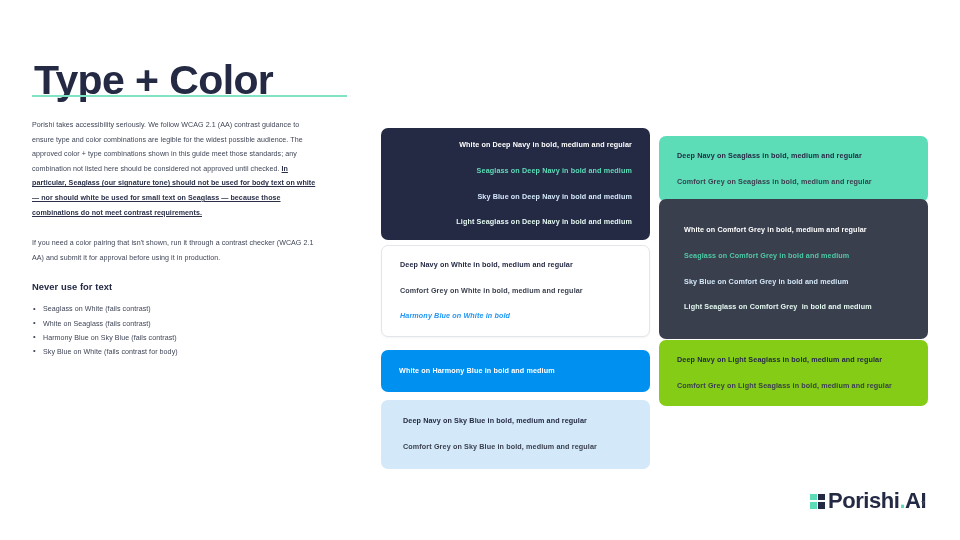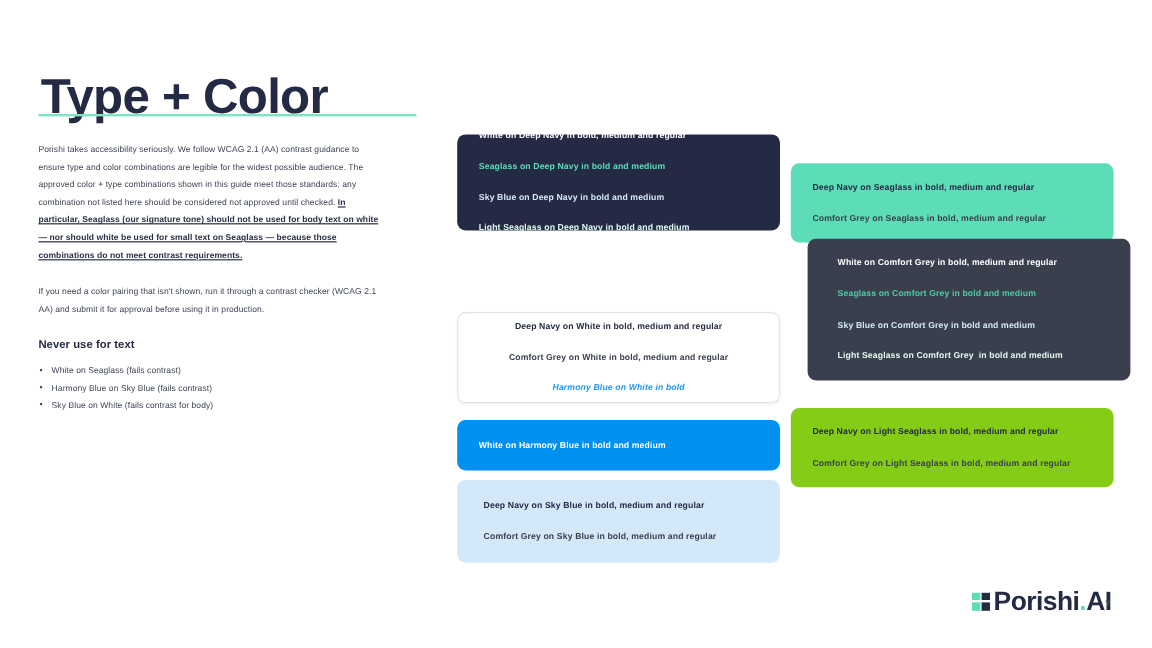--- a/index.html
+++ b/index.html
@@ -112,28 +112,28 @@
     font-weight: bold;
     line-height: 1.2;
     letter-spacing: 0.12px;
     white-space: pre;
   }
   .card .line + .line {
     margin-top: 17px;
   }
 
   
-  #card-deep-navy       { left: 381px; top: 112px; width: 269px; height: 80px; }
-  #card-white           { left: 381px; top: 260px; width: 269px; height: 76px; text-align: center;  }
+  #card-deep-navy       { left: 381px; top: 128px; width: 269px; height: 112px; text-align: right; }
+  #card-white           { left: 381px; top: 245px; width: 269px; height: 92px;  }
   #card-harmony-blue    { left: 381px; top: 350px; width: 269px; height: 42px;  }
   #card-sky-blue        { left: 381px; top: 400px; width: 269px; height: 69px;  }
 
   
   #card-seaglass        { left: 659px; top: 136px; width: 269px; height: 66px;  }
-  #card-comfort-grey    { left: 673px; top: 199px; width: 269px; height: 118px; padding-left: 25px; }
+  #card-comfort-grey    { left: 659px; top: 199px; width: 269px; height: 140px; padding-left: 25px; }
   #card-light-seaglass  { left: 659px; top: 325px; width: 269px; height: 66px;  }
 
   
   #card-white {
     background: #ffffff;
     border: 1px solid #e2e5ea;
     box-shadow: 0 1px 2px rgba(37,42,68,0.05);
   }
 
   
@@ -187,20 +187,21 @@
 
   <div class="left-col">
 
     <p class="body-para"><span>Porishi takes accessibility seriously. We follow WCAG 2.1 (AA) contrast guidance to ensure type and color combinations are legible for the widest possible audience. The approved color + type combinations shown in this guide meet those standards; any combination not listed here should be considered not approved until checked. </span><span class="emph">In particular, Seaglass (our signature tone) should not be used for body text on white — nor should white be used for small text on Seaglass — because those combinations do not meet contrast requirements.</span></p>
 
     <p class="body-para">If you need a color pairing that isn't shown, run it through a contrast checker (WCAG 2.1 AA) and submit it for approval before using it in production.</p>
 
     <h2 class="subhead">Never use for text</h2>
 
     <ul class="bullet-list">
+      <li>Seaglass on White (fails contrast)</li>
       <li>White on Seaglass (fails contrast)</li>
       <li>Harmony Blue on Sky Blue (fails contrast)</li>
       <li>Sky Blue on White (fails contrast for body)</li>
     </ul>
   </div>
 
   <div class="card" id="card-deep-navy" style="background: rgb(37, 42, 68);">
       <div class="line" style="color: rgb(255, 255, 255);">White on Deep Navy in bold, medium and regular</div>
       <div class="line" style="color: rgb(93, 220, 184);">Seaglass on Deep Navy in bold and medium</div>
       <div class="line" style="color: rgb(211, 232, 249);">Sky Blue on Deep Navy in bold and medium</div>

